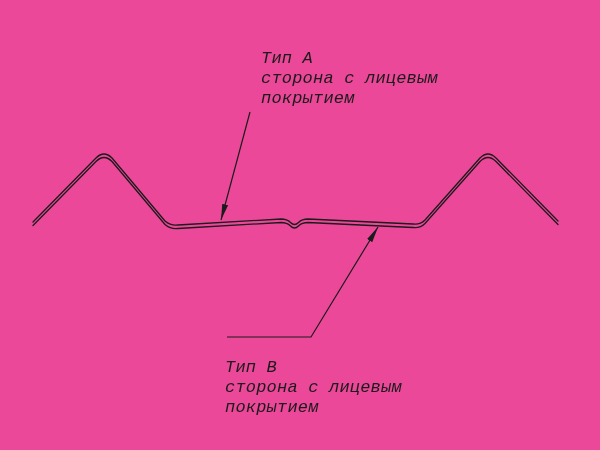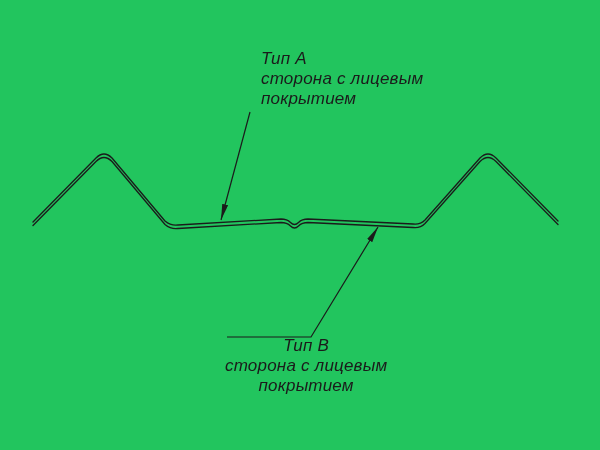--- a/index.html
+++ b/index.html
@@ -7,42 +7,42 @@
     padding: 0;
     background: #ffffff;
     width: 600px;
     height: 450px;
     overflow: hidden;
   }
   .canvas {
     position: relative;
     width: 600px;
     height: 450px;
-    background: #22c55e;
-    font-family: Liberation Sans, sans-serif;
+    background: #ec4899;
+    font-family: Liberation Mono, monospace;
   }
   .canvas svg {
     position: absolute;
     left: 0;
     top: 0;
   }
   .label {
     position: absolute;
     font-style: italic;
     font-size: 17px;
     line-height: 20px;
     color: #1b1b1b;
     letter-spacing: 0.2px;
     white-space: nowrap;
   }
   .label .title {
     margin-bottom: 0px;
   }
   .label-a { left: 261px; top: 49px; }
-  .label-b { left: 225px; top: 336px; text-align: center; }
+  .label-b { left: 225px; top: 358px; }
 </style>
 </head>
 <body>
 
 <div class="canvas">
 
   <svg width="600" height="450" viewBox="0 0 600 450">
     <defs>
       <marker id="arrow" viewBox="0 0 16 6" refX="16" refY="3" markerWidth="16" markerHeight="6" markerUnits="userSpaceOnUse" orient="auto">
         <path d="M0 0 L16 3 L0 6 Z" fill="#1b1b1b"></path>

